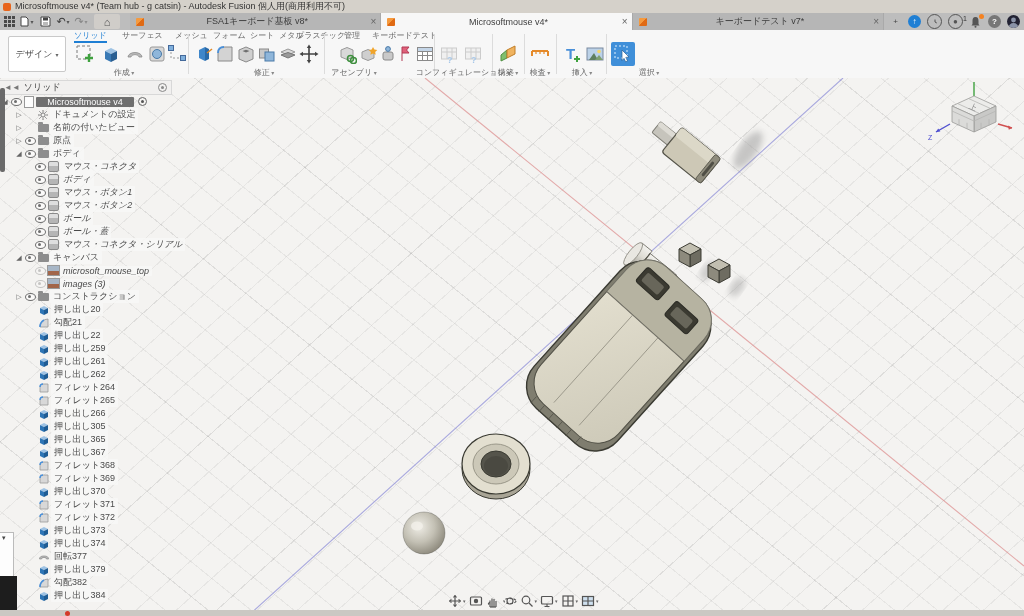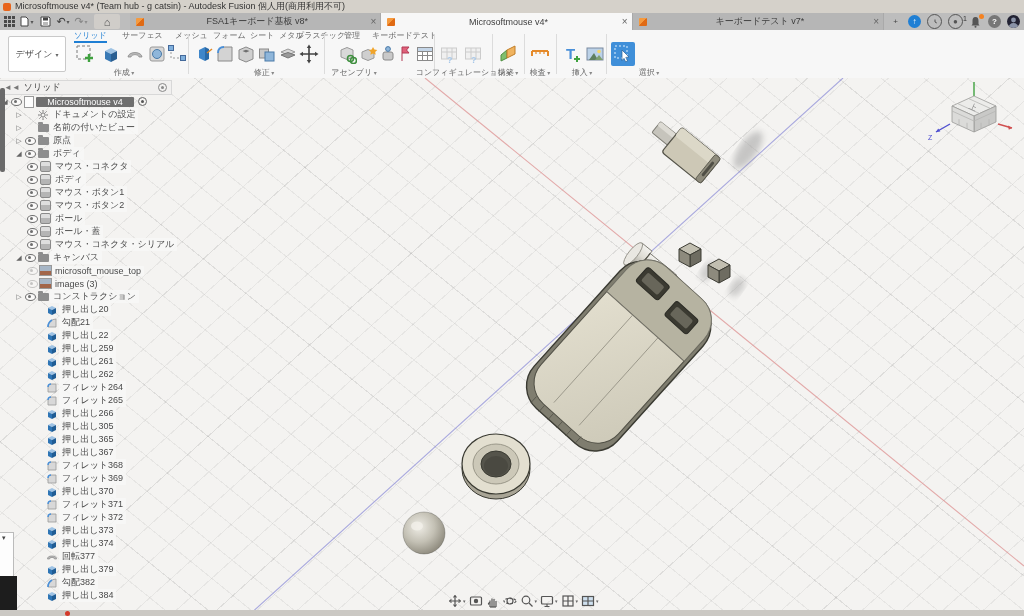--- a/index.html
+++ b/index.html
@@ -75,37 +75,37 @@
   .brow,.frow{height:13px;display:flex;align-items:center;white-space:nowrap;}
   .brow .arr{width:10px;font-size:7px;color:#666;text-align:center;flex:none;}
   .brow.col .arr::before{content:"▷";}
   .brow.exp .arr::before{content:"◢";}
   .eyew{width:12px;flex:none;display:flex;justify-content:center;}
   .eye{width:9px;height:6px;border:1px solid #6e6e6e;border-radius:50%;position:relative;background:rgba(255,255,255,.6);}
   .eye::after{content:"";position:absolute;left:2.5px;top:1px;width:3px;height:3px;border-radius:50%;background:#6e6e6e;}
   .brow.eye-dim .eye{opacity:.35;}
   .brow.eye-none .eye{visibility:hidden;}
   .brow.ind2{padding-left:14px;}
-  .brow.ind3{padding-left:16px;}
+  .brow.ind3{padding-left:24px;font-style:italic;}
   .tiw{width:14px;flex:none;display:flex;justify-content:center;}
   .tiw .ti{display:none;}
   .brow.ic-gear .ti-gear,.brow.ic-folder .ti-folder,.brow.ic-body .ti-body,
   .brow.ic-canvas .ti-canvas,.brow.ic-doc .ti-doc{display:block;}
   .ti-folder{width:11px;height:8px;background:#8d8d8d;border-radius:1px;position:relative;}
   .ti-folder::before{content:"";position:absolute;top:-2px;left:0;width:5px;height:2px;background:#8d8d8d;border-radius:1px 1px 0 0;}
   .ti-body{width:9px;height:9px;border:1px solid #8a8a8a;border-radius:2px;background:linear-gradient(#dedede 45%,#b5b5b5 45%);}
   .ti-canvas{width:11px;height:9px;border:1px solid #999;background:linear-gradient(#a7b6c6 55%,#a2664a 45%);}
   .ti-doc{width:8px;height:10px;background:#fdfdfd;border:1px solid #999;}
   .brow .lbl{background:rgba(248,248,247,.82);padding:0 3px;border-radius:1px;color:#4a4a4a;}
   .brow.root{position:relative;}
   .brow.root .lbl{background:#6f6f6f;color:#fff;width:92px;text-align:center;}
   .brow .radio{display:none;}
   .brow.root .radio{display:block;width:7px;height:7px;border:1px solid #666;border-radius:50%;margin-left:4px;position:relative;}
   .brow.root .radio::after{content:"";position:absolute;left:1.5px;top:1.5px;width:3px;height:3px;border-radius:50%;background:#555;}
-  .frow{padding-left:36px;margin-left:8px;}
+  .frow{padding-left:36px;}
   .fiw{width:15px;flex:none;display:flex;justify-content:center;}
   .fiw .fi{display:none;}
   .frow.f-ext .fi-ext,.frow.f-draft .fi-draft,.frow.f-fil .fi-fil,.frow.f-rev .fi-rev{display:block;}
   .frow .flbl{background:rgba(248,248,247,.82);padding:0 3px;border-radius:1px;color:#4a4a4a;}
 
   
   #comment-bar{position:absolute;left:18px;top:511px;width:142px;height:17px;background:#efeeec;border:1px solid #d6d5d2;border-radius:2px;
                display:flex;align-items:center;font-size:9px;color:#555;padding:0 6px;}
   #comment-bar .tgt{margin-left:auto;width:8px;height:8px;border:1px solid #888;border-radius:50%;position:relative;}
   #comment-bar .tgt::after{content:"";position:absolute;left:2px;top:2px;width:3px;height:3px;border-radius:50%;background:#888;}

